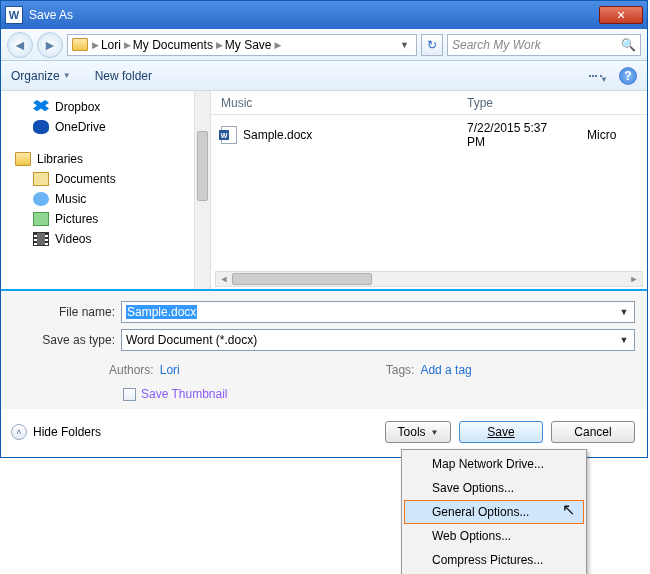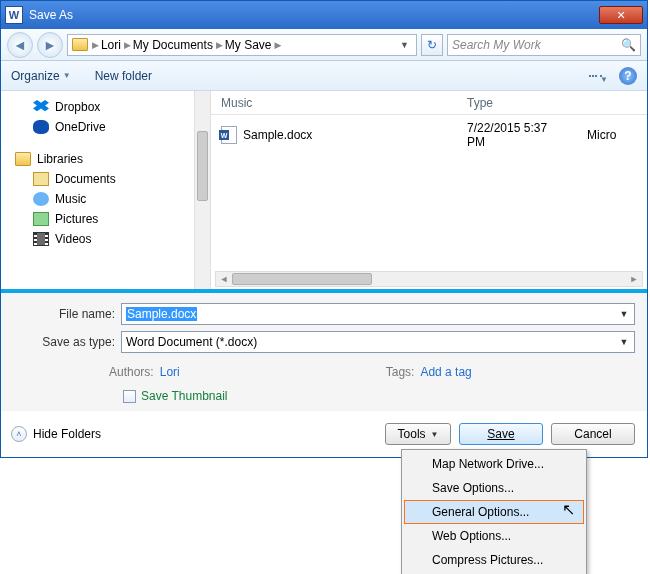--- a/index.html
+++ b/index.html
@@ -57,33 +57,33 @@
 .fa-cell { padding: 0 10px; }
 .fa-cell.name { width: 246px; display: flex; align-items: center; gap: 6px; }
 .fa-cell.date { width: 120px; }
 .docx-ico { width: 16px; height: 18px; background: #fff; border: 1px solid #9aa8b8; position: relative; }
 .docx-ico::after { content: "W"; position: absolute; left: -3px; top: 3px; width: 10px; height: 10px; background: #2a579a; color: #fff; font-size: 7px; font-weight: bold; display: flex; align-items: center; justify-content: center; }
 .fa-hscroll { position: absolute; left: 4px; right: 4px; bottom: 2px; height: 16px; background: #f0f0f0; border: 1px solid #dedede; display: flex; }
 .fa-hscroll .arrow { width: 16px; text-align: center; color: #888; font-size: 9px; line-height: 14px; }
 .fa-hscroll .track { flex: 1; position: relative; }
 .fa-hscroll .thumb { position: absolute; left: 0; top: 1px; bottom: 1px; width: 140px; background: #cdcdcd; border: 1px solid #b0b0b0; border-radius: 2px; }
 
-.bottom { border-top: 4px solid #0ea5e9; background: #f5f5f5; padding: 10px 12px 8px 12px; }
+.bottom { border-top: 2px solid #0ea5e9; background: #f5f5f5; padding: 10px 12px 8px 12px; }
 .form-row { display: flex; align-items: center; margin-bottom: 6px; }
 .form-label { width: 108px; text-align: right; padding-right: 6px; color: #333; }
 .combo { flex: 1; height: 22px; border: 1px solid #8a9ab0; background: #fff; display: flex; align-items: center; padding: 0 4px; position: relative; }
 .combo .drop { position: absolute; right: 2px; top: 2px; bottom: 2px; width: 16px; display: flex; align-items: center; justify-content: center; color: #333; font-size: 9px; }
 .filename-sel { background: #3399ff; color: #fff; padding: 0 1px; }
 .meta-row { display: flex; padding: 6px 0 0 60px; gap: 170px; }
 .meta-item { display: flex; gap: 6px; margin-left: 36px; }
 .meta-label { color: #777; }
 .meta-link { color: #1f6fd0; }
 .thumb-row { padding: 10px 0 0 110px; display: flex; align-items: center; gap: 5px; }
 .checkbox { width: 13px; height: 13px; border: 1px solid #8a9ab0; background: linear-gradient(#fff,#e6eef8); }
-.thumb-row span { color: #15803d; }
+.thumb-row span { color: #8b5cf6; }
 
 .footer { display: flex; align-items: center; padding: 12px 12px 10px 10px; gap: 10px; }
 .hide-folders { display: flex; align-items: center; gap: 6px; }
 .hf-ico { width: 16px; height: 16px; border: 1px solid #9aaabf; border-radius: 50%; display: flex; align-items: center; justify-content: center; font-size: 9px; color: #5a7a9a; background: linear-gradient(#fff,#e4eef8); }
 .footer-btns { margin-left: auto; display: flex; gap: 8px; }
 .btn { min-width: 84px; height: 22px; border: 1px solid #8a8a8a; background: linear-gradient(#fdfdfd,#e4e4e4); border-radius: 3px; display: flex; align-items: center; justify-content: center; gap: 5px; }
 .btn.tools { min-width: 66px; }
 .btn.save { border: 1px solid #3f8ed6; background: linear-gradient(#f4faff,#cfe6fb); text-decoration: underline; }
 .btn .arrow { font-size: 8px; color: #333; }
 

